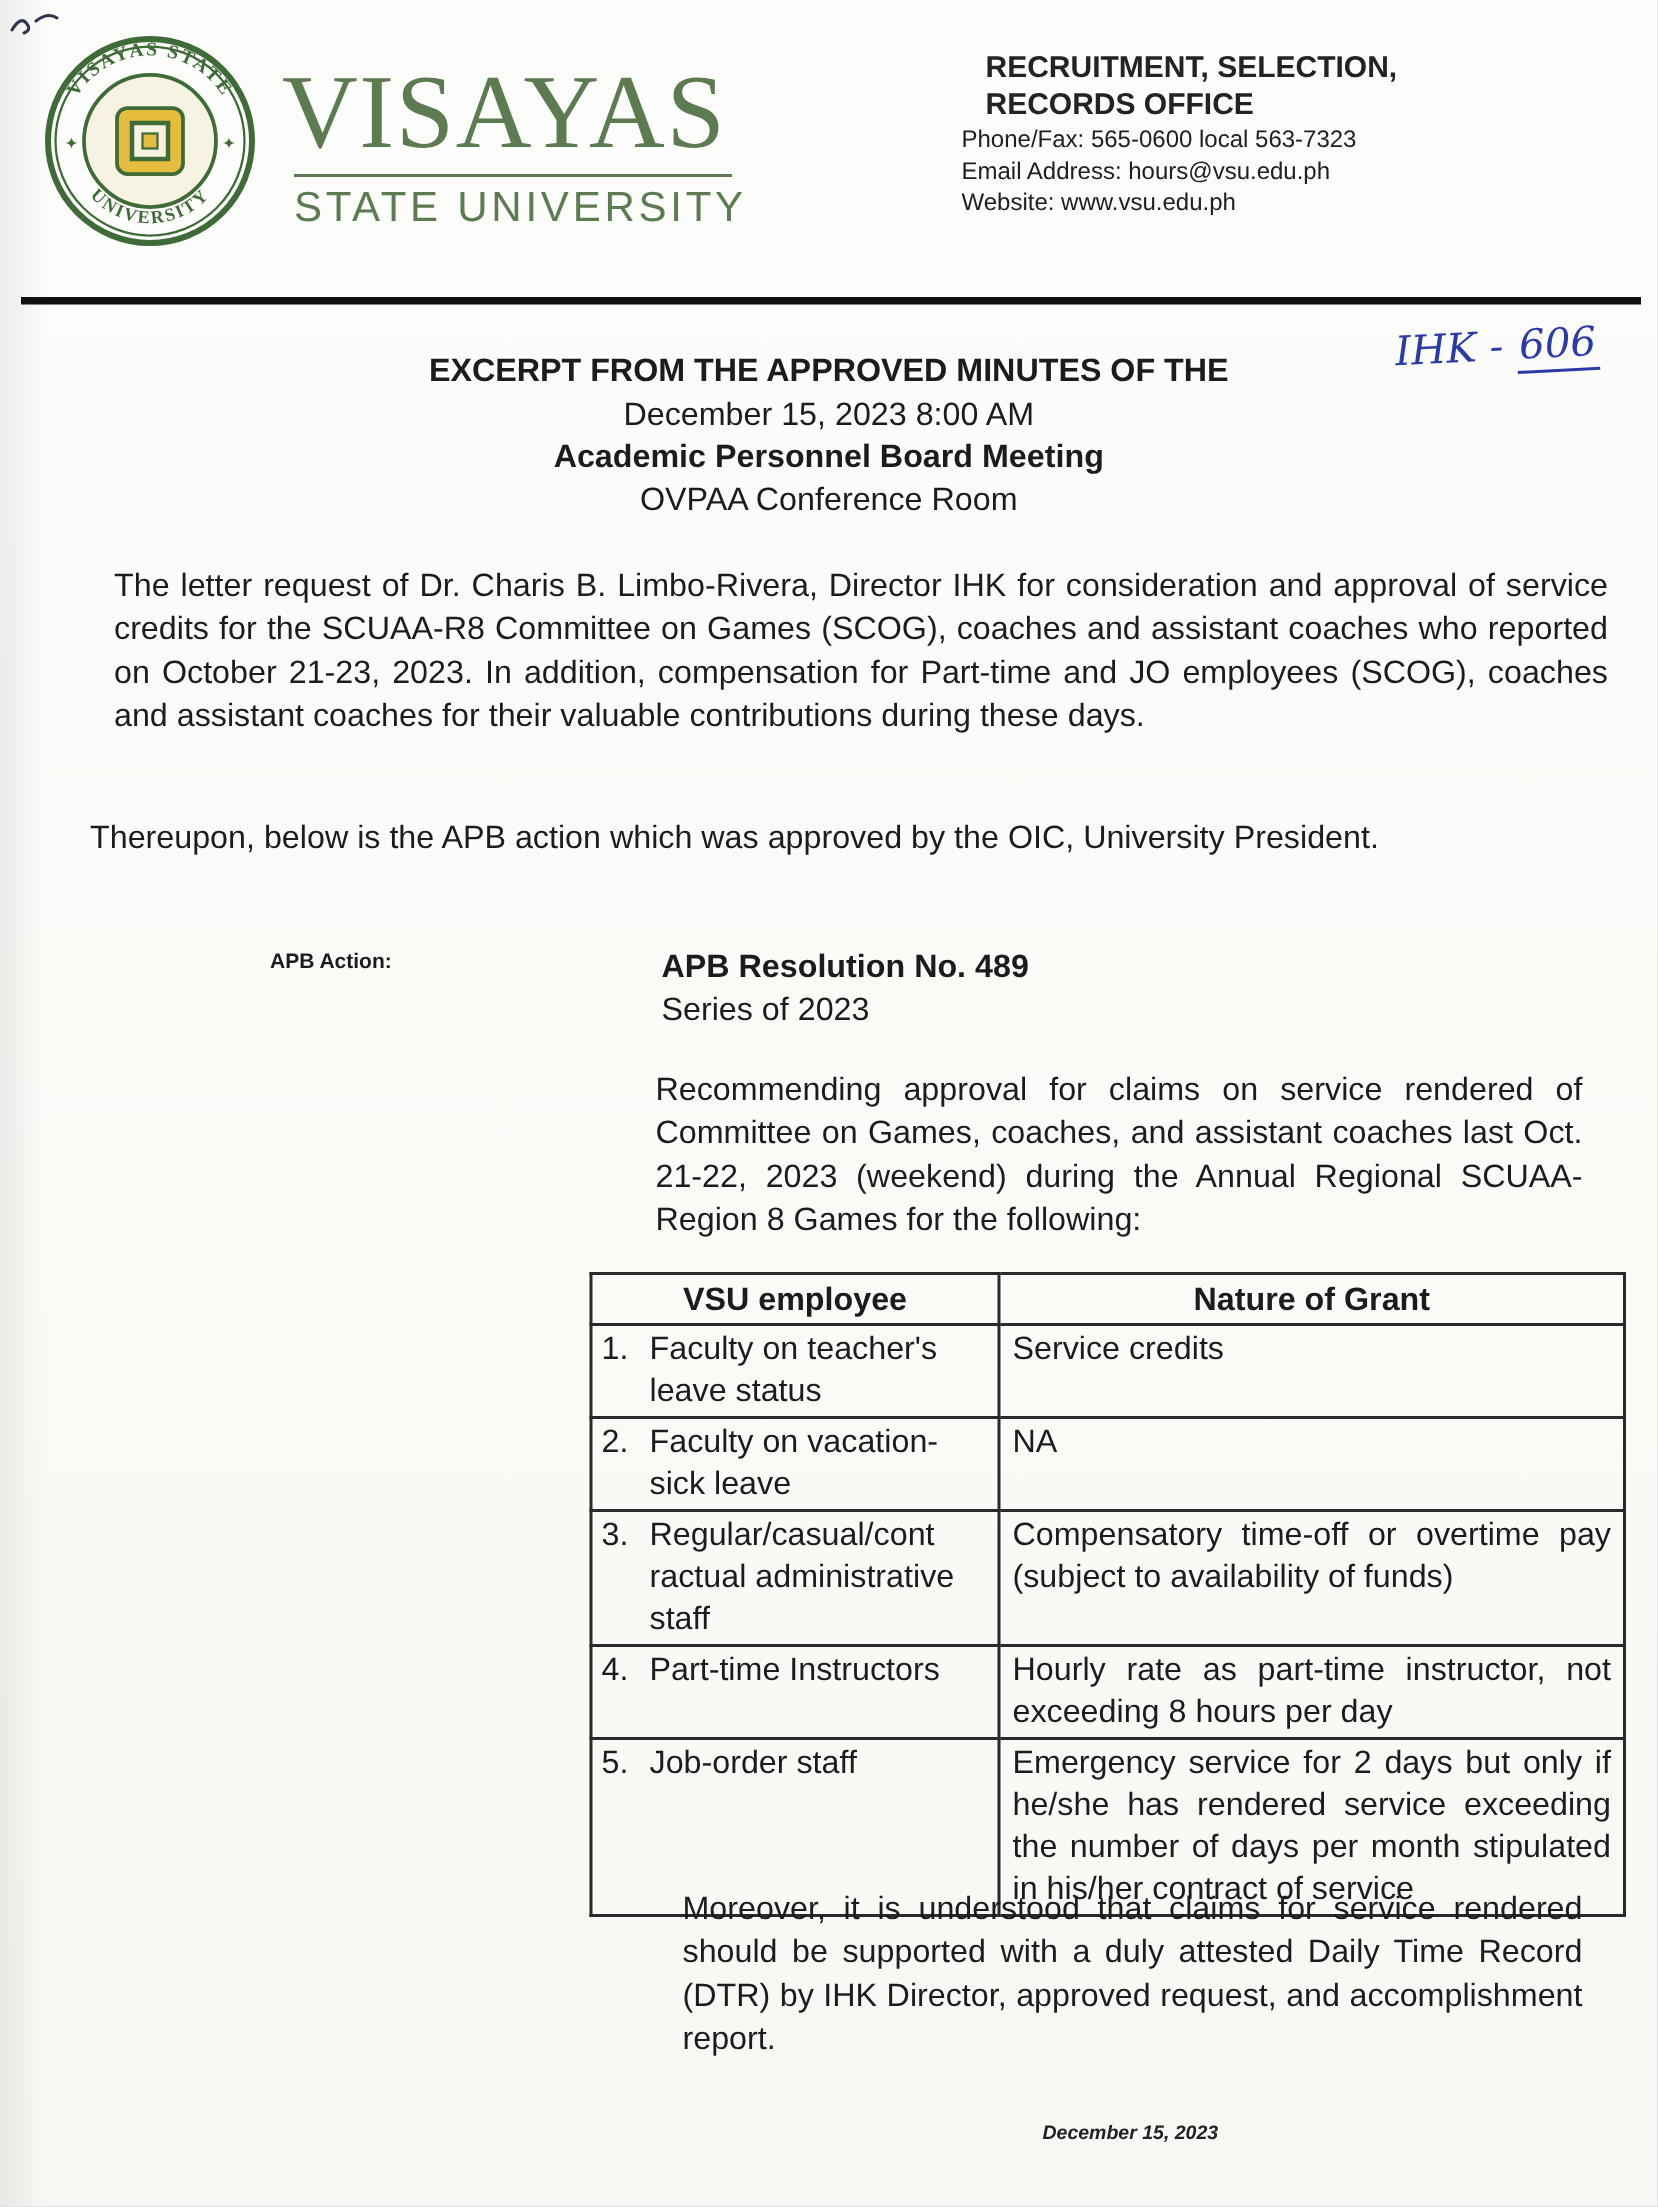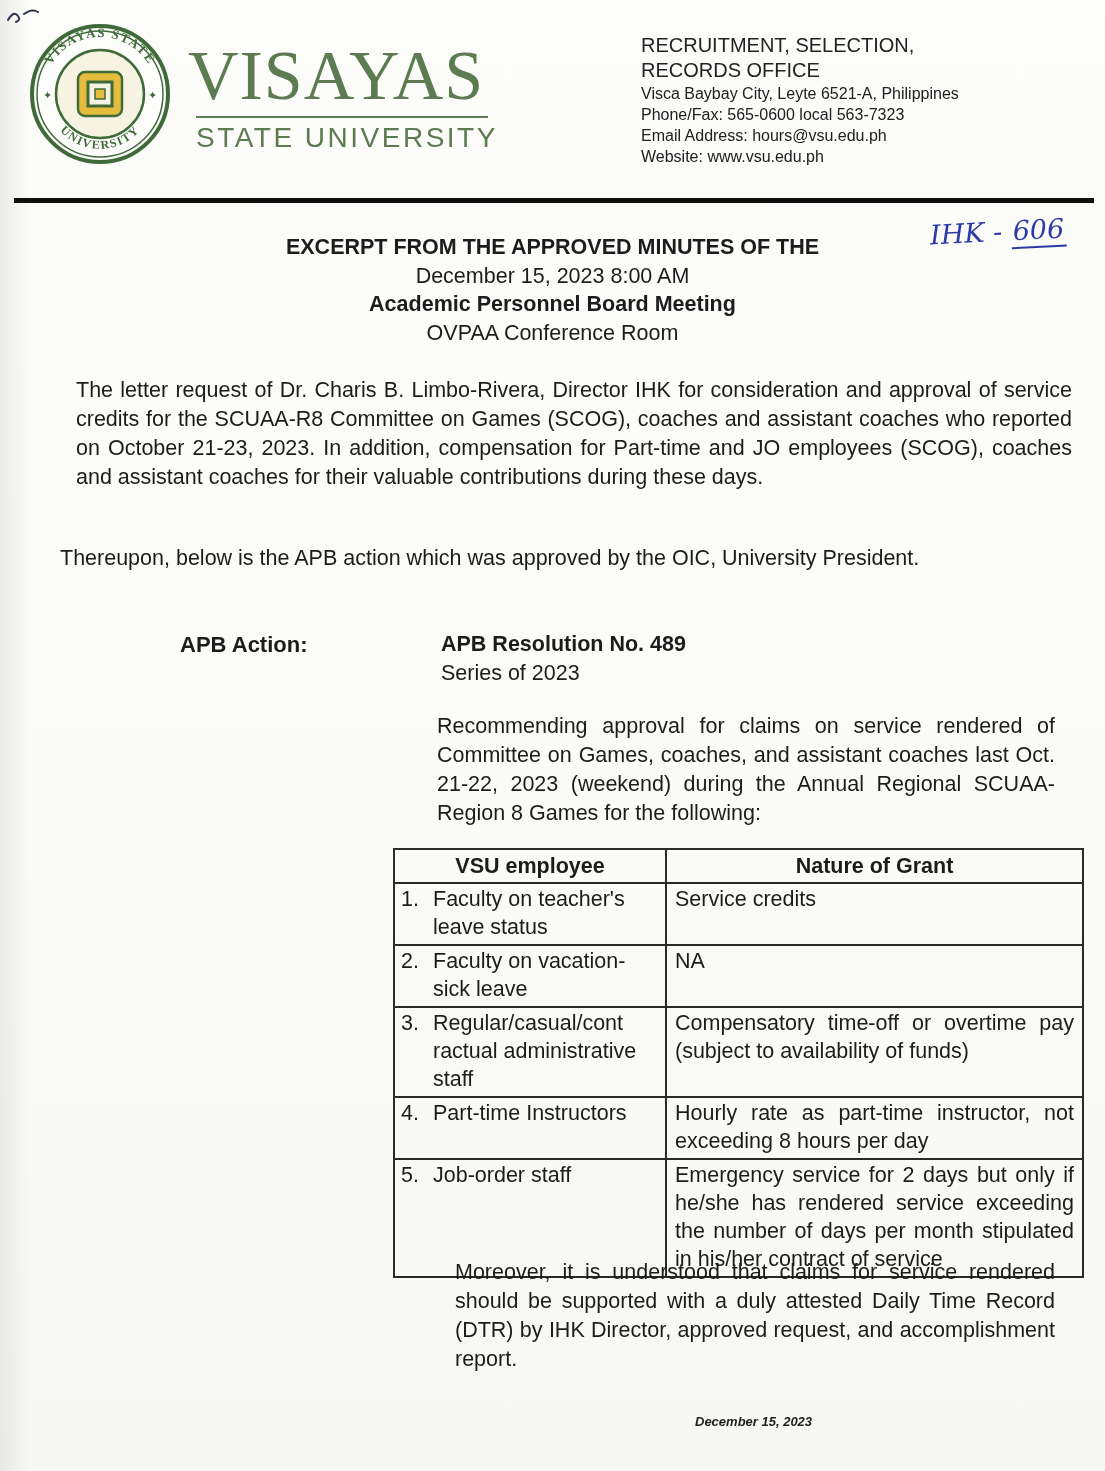--- a/index.html
+++ b/index.html
@@ -30,21 +30,21 @@
     color:#5d7b51; text-align:left; white-space:nowrap;
   }
   .wordmark .subline{
     margin:2px 8px 0 8px;
     border-top:2px solid #5d7b51;
     padding-top:4px;
     font-size:28px; letter-spacing:2.5px;
     color:#5d7b51; text-align:center; white-space:nowrap;
   }
   .office { position:absolute; left:641px; top:33px; width:420px; }
-  .office .bold-line{ font-size:20px; font-weight:normal; line-height:25px; color:#232323; }
+  .office .bold-line{ font-size:20px; font-weight:bold; line-height:25px; color:#232323;margin-left:16px; }
   .office .detail{ font-size:16px; line-height:21px; color:#202020; }
   .office .detail:first-of-type{ margin-top:5px; }
   .rule { position:absolute; left:14px; top:198px; width:1080px; height:5px; background:#101010; }
 
   
   .annotation{
     position:absolute; left:930px; top:216px;
     font-family:"DejaVu Serif", serif;
     font-style:italic; font-size:27px; color:#2b3aa8;
     transform:rotate(-3deg); white-space:nowrap;
@@ -54,21 +54,21 @@
   
   .title-block{ position:absolute; left:0; top:233px; width:1105px; text-align:center; }
   .title-block div{ font-size:21.5px; line-height:28.5px; }
   .t-bold{ font-weight:bold; }
 
   
   .para{ font-size:21.5px; line-height:29px; text-align:justify; }
   .p1{ position:absolute; left:76px; top:376px; width:996px; }
   .p2{ position:absolute; left:60px; top:544px; width:996px; text-align:left; }
 
-  .apb-label{ position:absolute; left:180px; top:632px; font-size:22px; font-weight:bold; }
+  .apb-label{ position:absolute; left:180px; top:632px; font-size:14px; font-weight:bold; }
   .apb-res{ position:absolute; left:441px; top:632px; font-size:21.5px; font-weight:bold; }
   .apb-series{ position:absolute; left:441px; top:661px; font-size:21.5px; }
   .apb-reco{ position:absolute; left:437px; top:712px; width:618px; }
 
   
   .grant-table{
     position:absolute; left:393px; top:848px; width:691px;
     border-collapse:collapse; font-size:21.5px;
   }
   .grant-table th, .grant-table td{
@@ -122,21 +122,20 @@
   </svg>
 
   <div class="wordmark">
     <div class="visayas">VISAYAS</div>
     <div class="subline">STATE UNIVERSITY</div>
   </div>
 
   <div class="office">
     <div class="bold-line">RECRUITMENT, SELECTION,</div>
     <div class="bold-line">RECORDS OFFICE</div>
-    <div class="detail">Visca Baybay City, Leyte 6521-A, Philippines</div>
     <div class="detail">Phone/Fax: 565-0600 local 563-7323</div>
     <div class="detail">Email Address: hours@vsu.edu.ph</div>
     <div class="detail">Website: www.vsu.edu.ph</div>
   </div>
 
   <div class="rule"></div>
 
   <div class="annotation">
     <span>IHK - </span><span class="num">606</span>
   </div>

